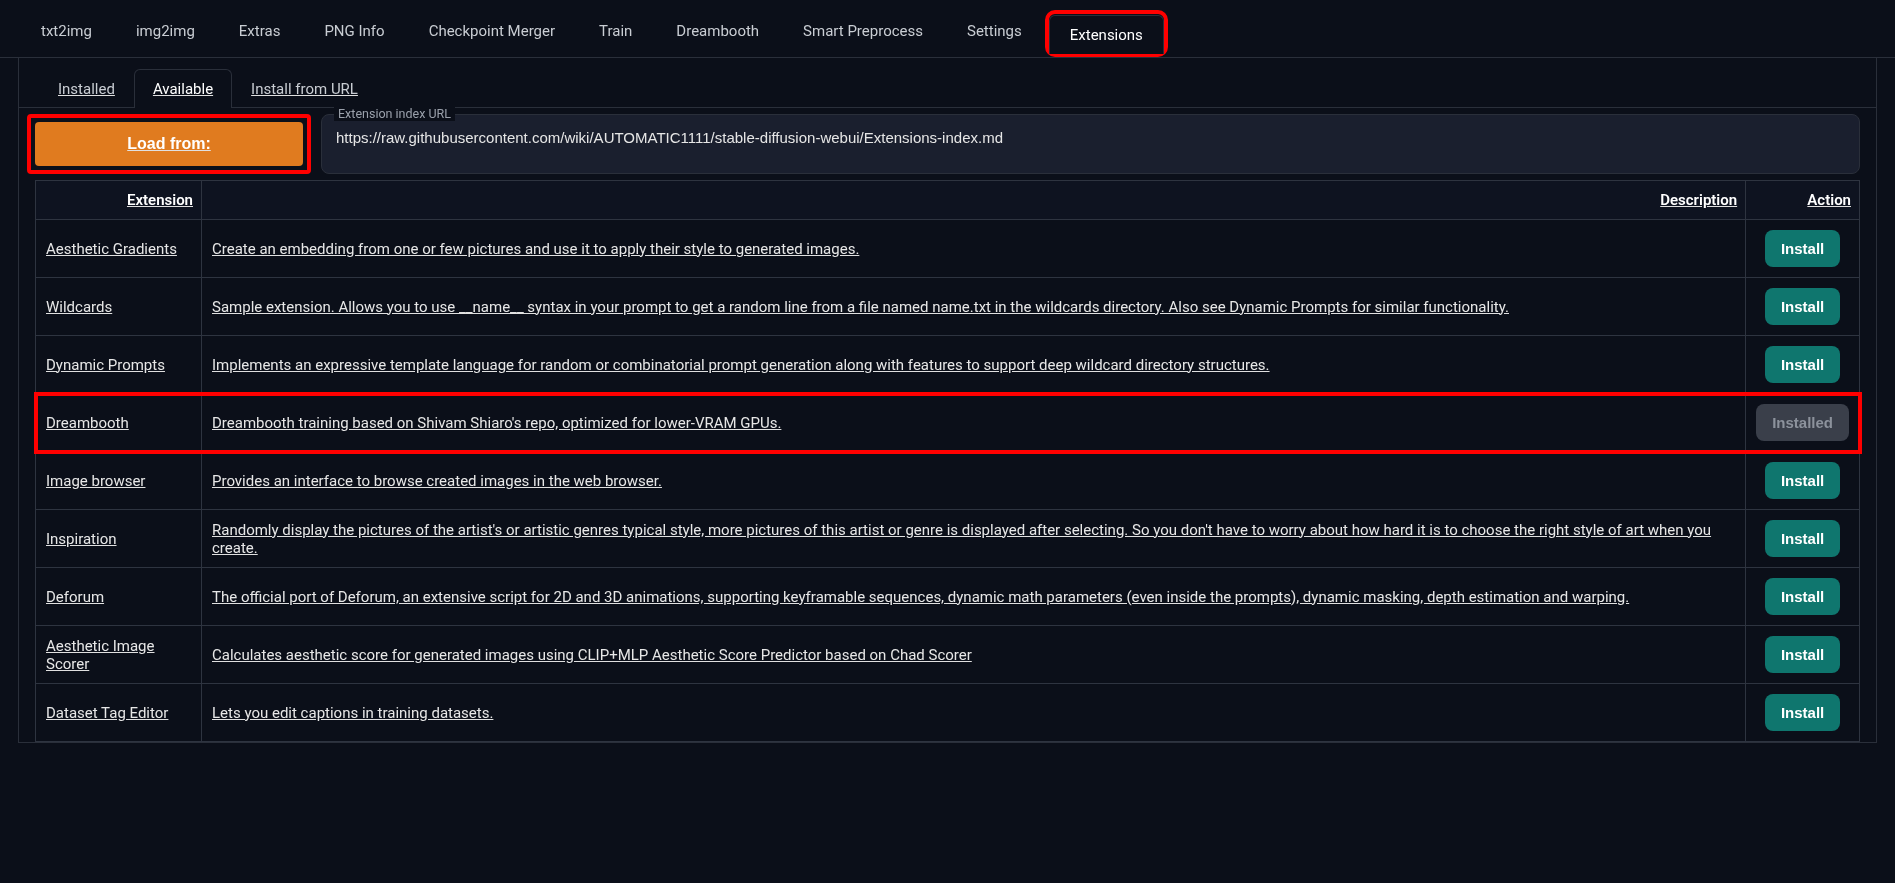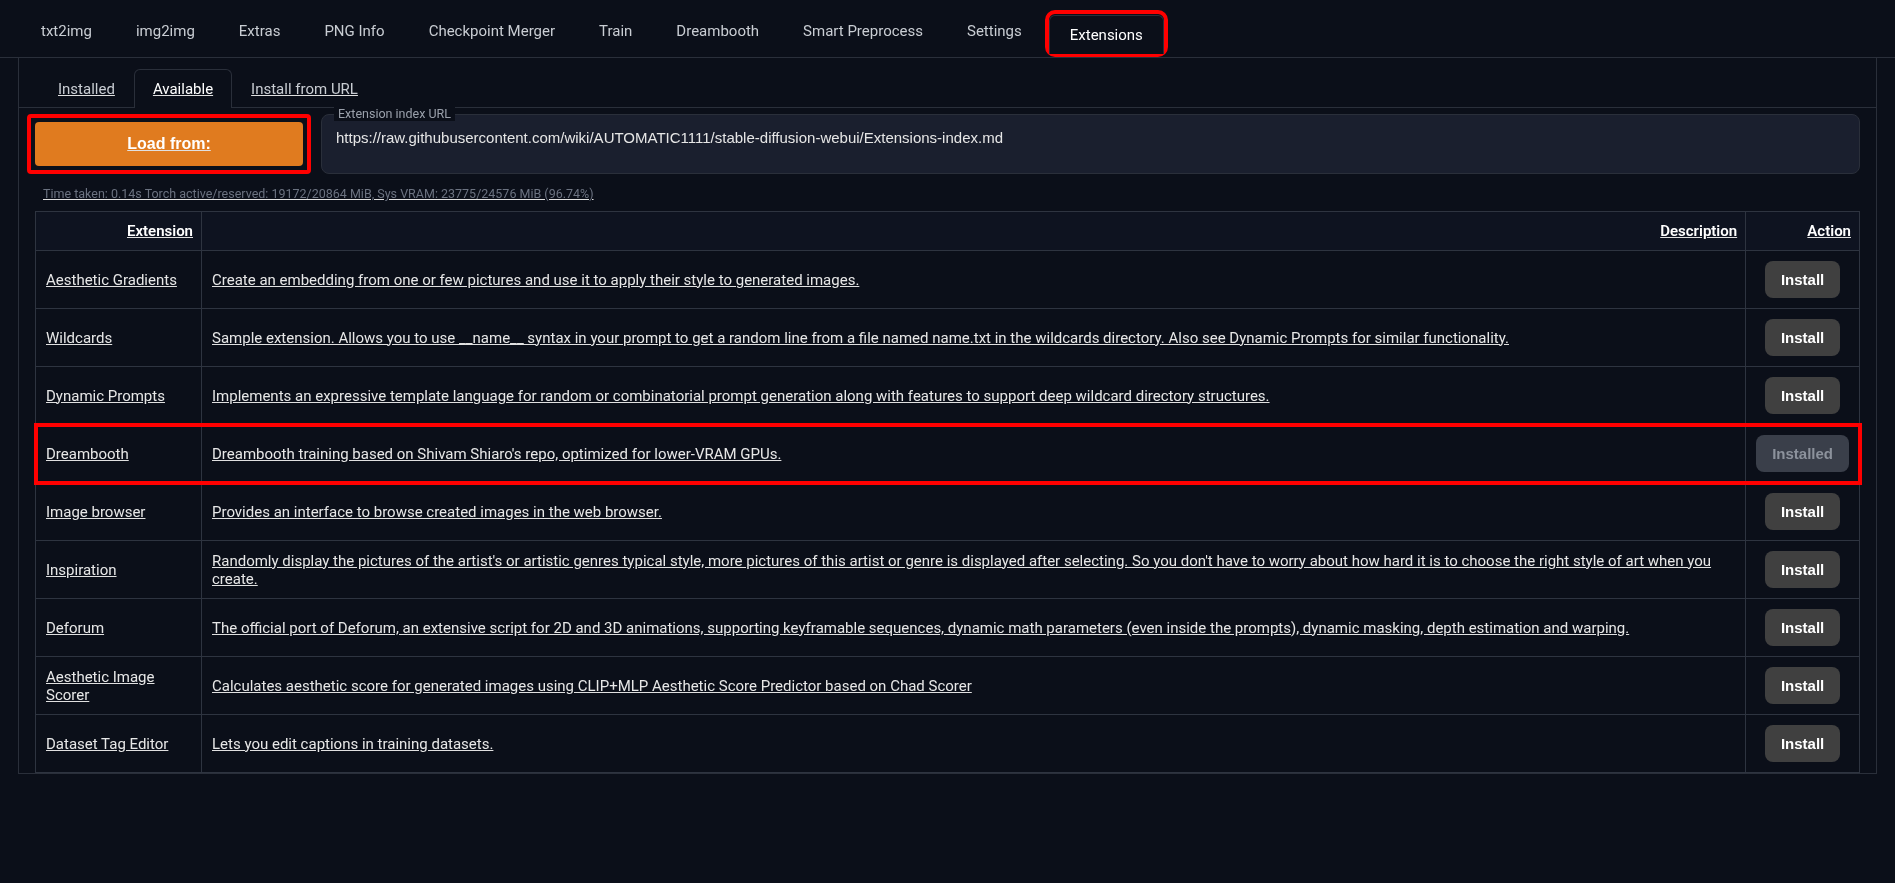--- a/index.html
+++ b/index.html
@@ -133,21 +133,21 @@
   }
   .ext-table td {
     border: 1px solid #2e3440;
     padding: 10px 10px;
     vertical-align: middle;
     color: #e7e7e7;
   }
   .col-name { width: 166px; }
   .col-action { width: 110px; text-align: center; }
   .install-btn {
-    background: #404040;
+    background: #0f766e;
     color: #fff;
     border: none;
     border-radius: 8px;
     padding: 10px 16px;
     font-size: 15px;
     font-weight: 600;
     cursor: pointer;
   }
   .install-btn.disabled {
     background: #3a3f4a;
@@ -190,21 +190,20 @@
   <div class="load-row">
     <div class="load-btn-wrap highlight-box">
       <button class="load-btn">Load from:</button>
     </div>
     <div class="url-box">
       <span class="url-label">Extension index URL</span>
       <input class="url-input" type="text" value="https://raw.githubusercontent.com/wiki/AUTOMATIC1111/stable-diffusion-webui/Extensions-index.md" style="">
     </div>
   </div>
 
-  <div class="status-line">Time taken: 0.14s  Torch active/reserved: 19172/20864 MiB, Sys VRAM: 23775/24576 MiB (96.74%)</div>
 
   <table class="ext-table">
     <thead>
       <tr>
         <th class="col-name">Extension</th>
         <th>Description</th>
         <th class="col-action">Action</th>
       </tr>
     </thead>
     <tbody id="ext-tbody">

